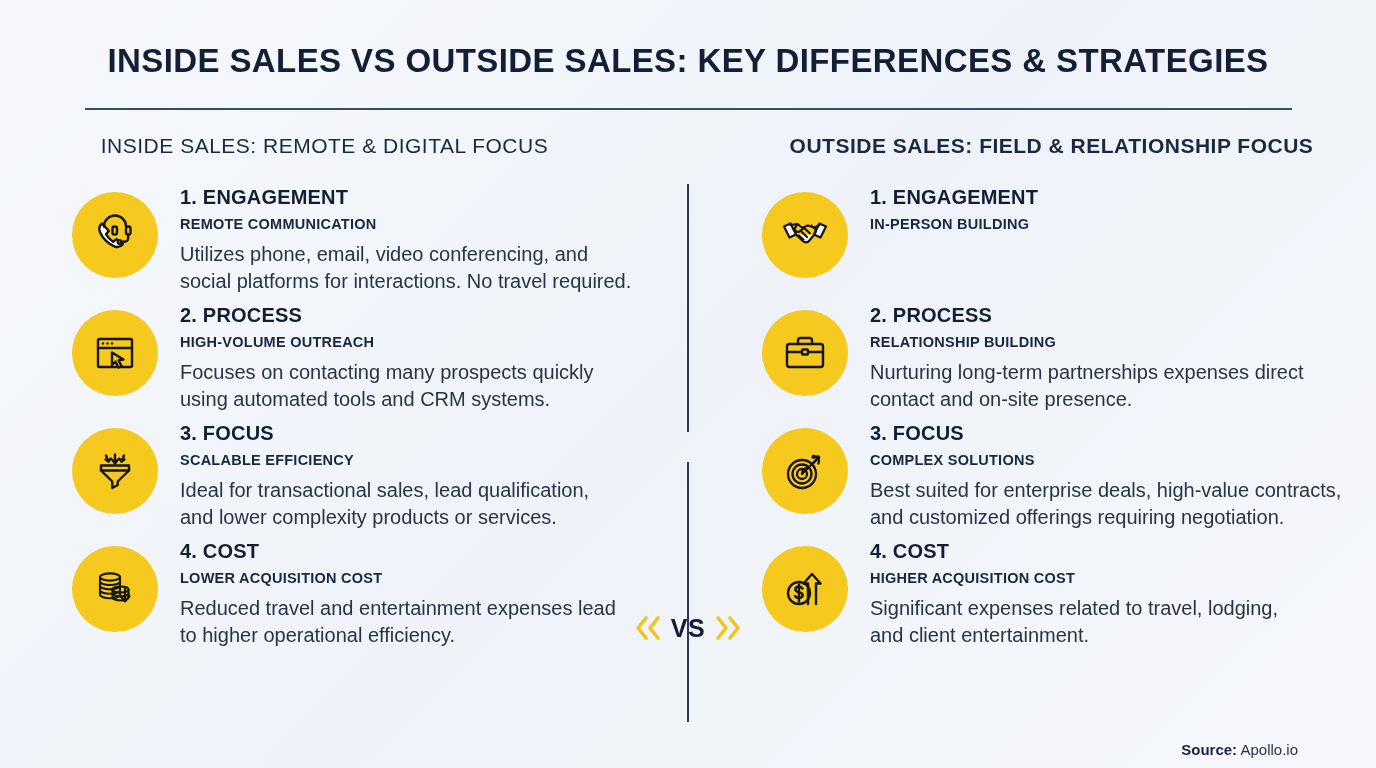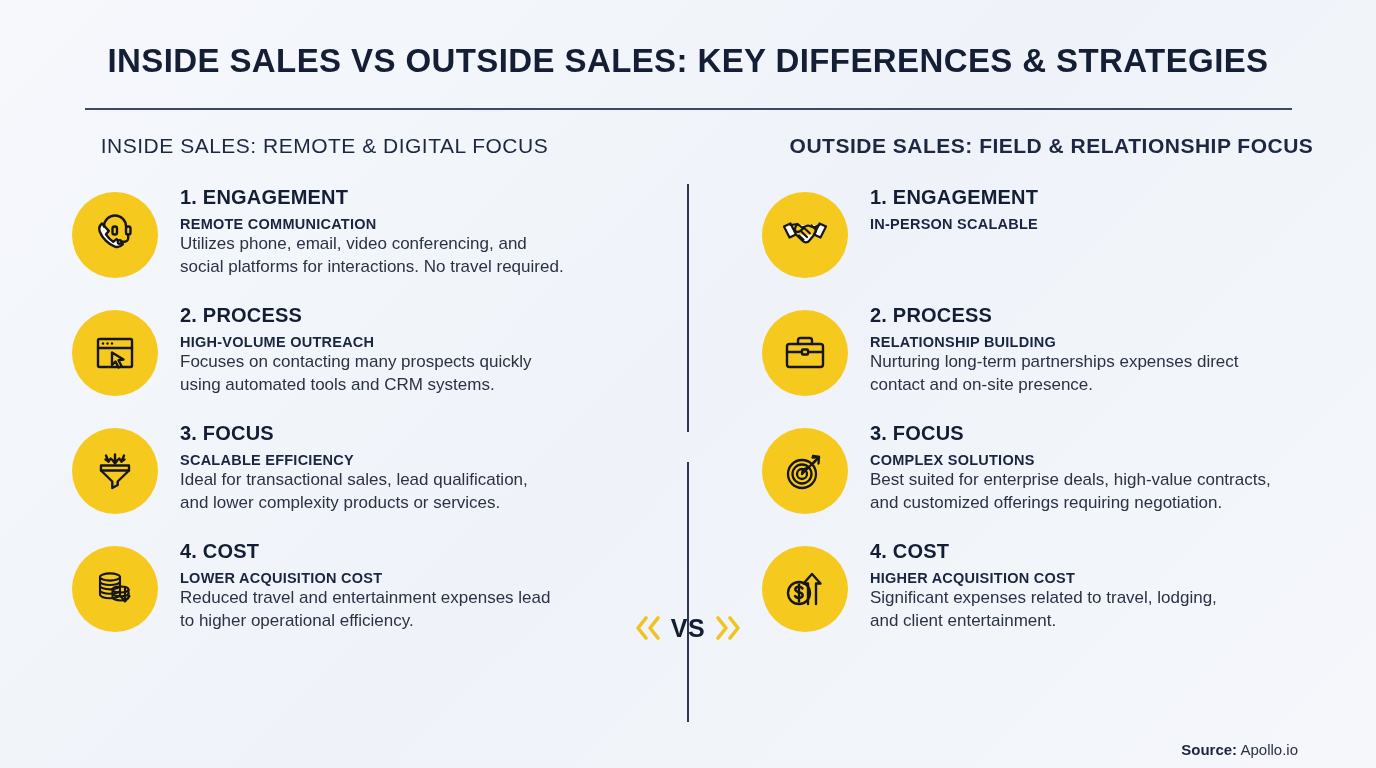--- a/index.html
+++ b/index.html
@@ -103,23 +103,23 @@
   }
   .item-sub {
     font-size: 14.5px;
     font-weight: bold;
     letter-spacing: 0.25px;
     color: #1a2540;
     margin-top: 7px;
     line-height: 1.15;
   }
   .item-desc {
-    font-size: 17px;
+    font-size: 20px;
     color: #2b3244;
-    margin-top: 0;
+    margin-top: 8px;
     line-height: 1.35;
     white-space: pre-line;
   }
 
   
   .divider {
     position: absolute;
     left: 687px;
     top: 0;
     width: 2px;
@@ -279,21 +279,21 @@
             <path d="M48 18.5 L41.5 15.5 L36 26.5 L42.5 29.5 Z" fill="#ffffff"></path>
             <path d="M12.5 17 L19.5 16 L24 19.5 L30 17.5 L36 19.5 L41.5 17" fill="#ffffff"></path>
             <path d="M18 26.5 C20 28.5 22.5 31 24.5 32.8 C26 34.2 28.5 34.8 30.5 33.5 L36 27" fill="#ffffff"></path>
             <path d="M19.5 16 C17.5 18.5 16.2 21 17.5 22.8 C18.6 24.3 20.8 24.2 22.3 22.9 L26 19.8"></path>
             <path d="M26 19.8 L31.8 25.2 M23.5 23.8 L29 29 M21 27.5 L25.5 31.8"></path>
             <path d="M36 26.5 C37.8 24.8 38.4 22.5 37 20.8 L33.5 17.5"></path>
           </svg>
         </div>
         <div class="item-text">
           <div class="item-title">1. ENGAGEMENT</div>
-          <div class="item-sub">IN-PERSON SCALABLE</div>
+          <div class="item-sub">IN-PERSON BUILDING</div>
         </div>
       </div>
 
       <div class="item">
         <div class="icon-circle">
           <svg width="52" height="52" viewBox="0 0 52 52" fill="none" stroke="#161616" stroke-width="2.4" stroke-linecap="round" stroke-linejoin="round">
             <rect x="8" y="17" width="36" height="23" rx="2.5"></rect>
             <path d="M19 17v-3.5c0-1.4 1.1-2.5 2.5-2.5h9c1.4 0 2.5 1.1 2.5 2.5V17"></path>
             <line x1="8" y1="25" x2="44" y2="25"></line>
             <rect x="23" y="22.5" width="6" height="5" rx="1" fill="#f6c91f"></rect>

